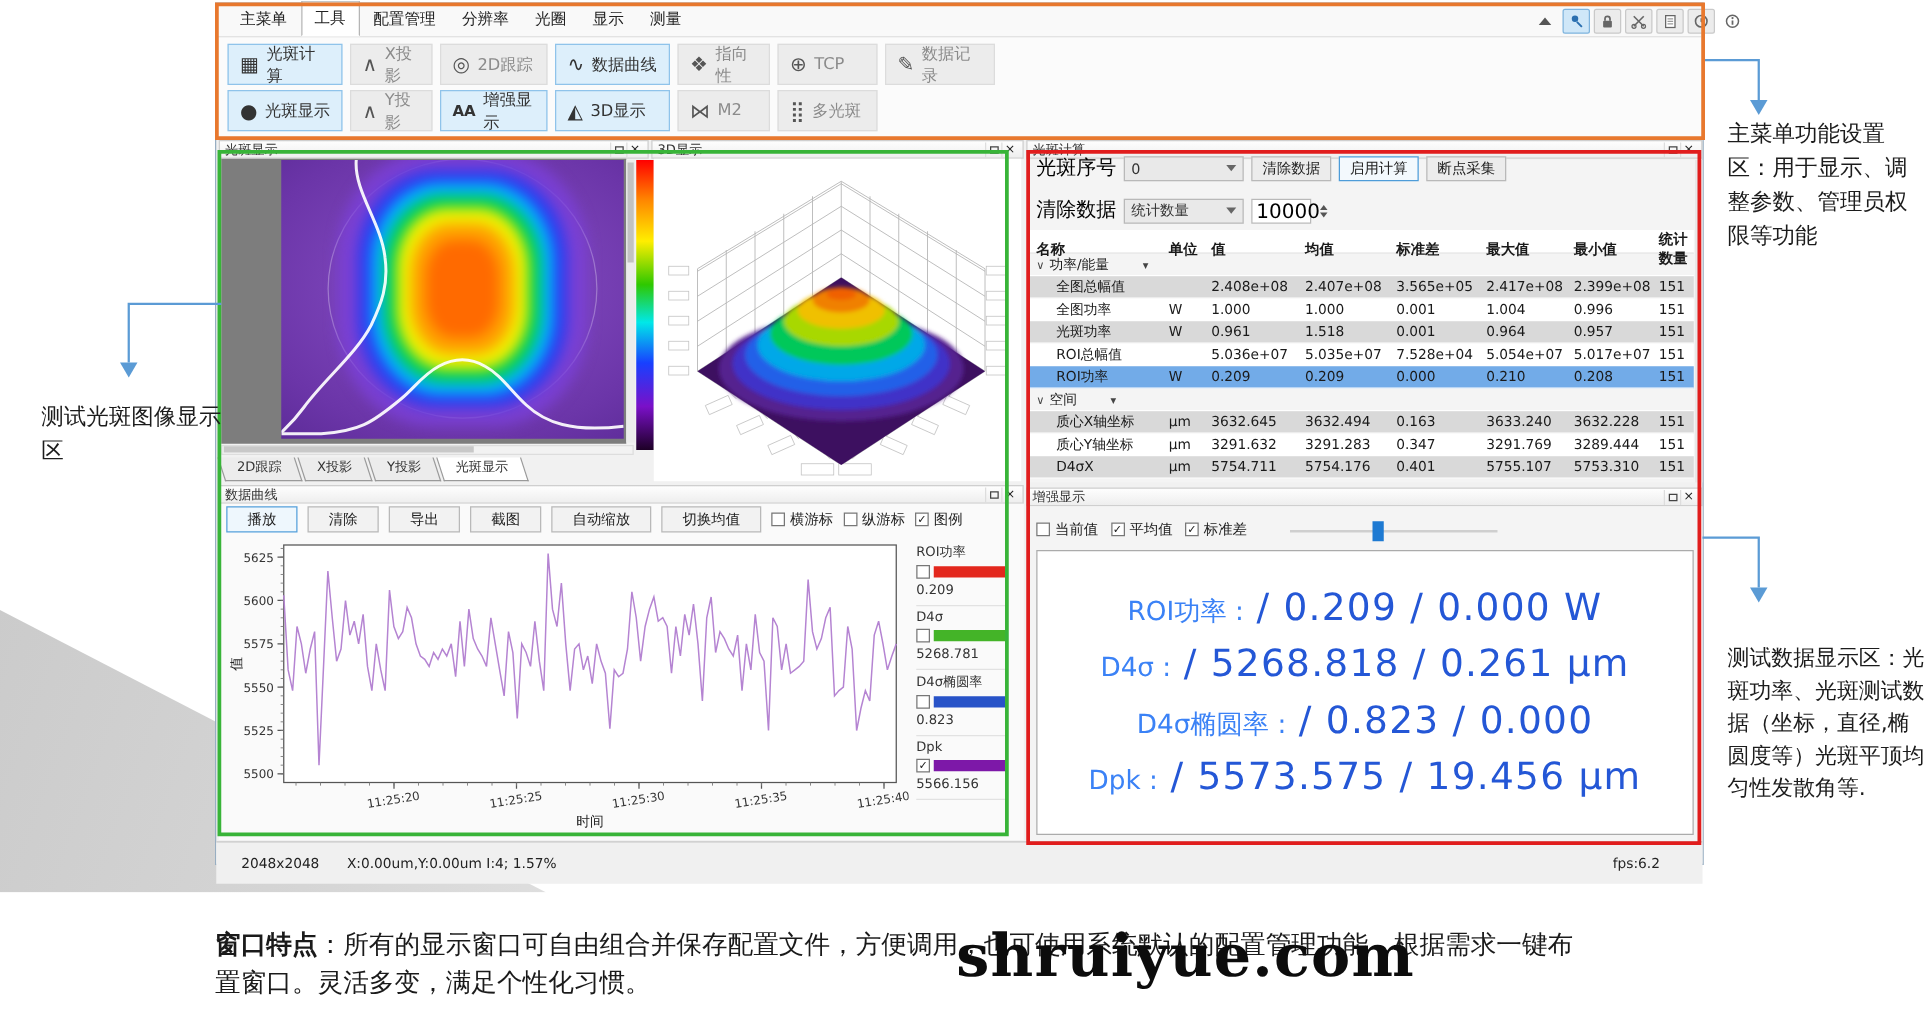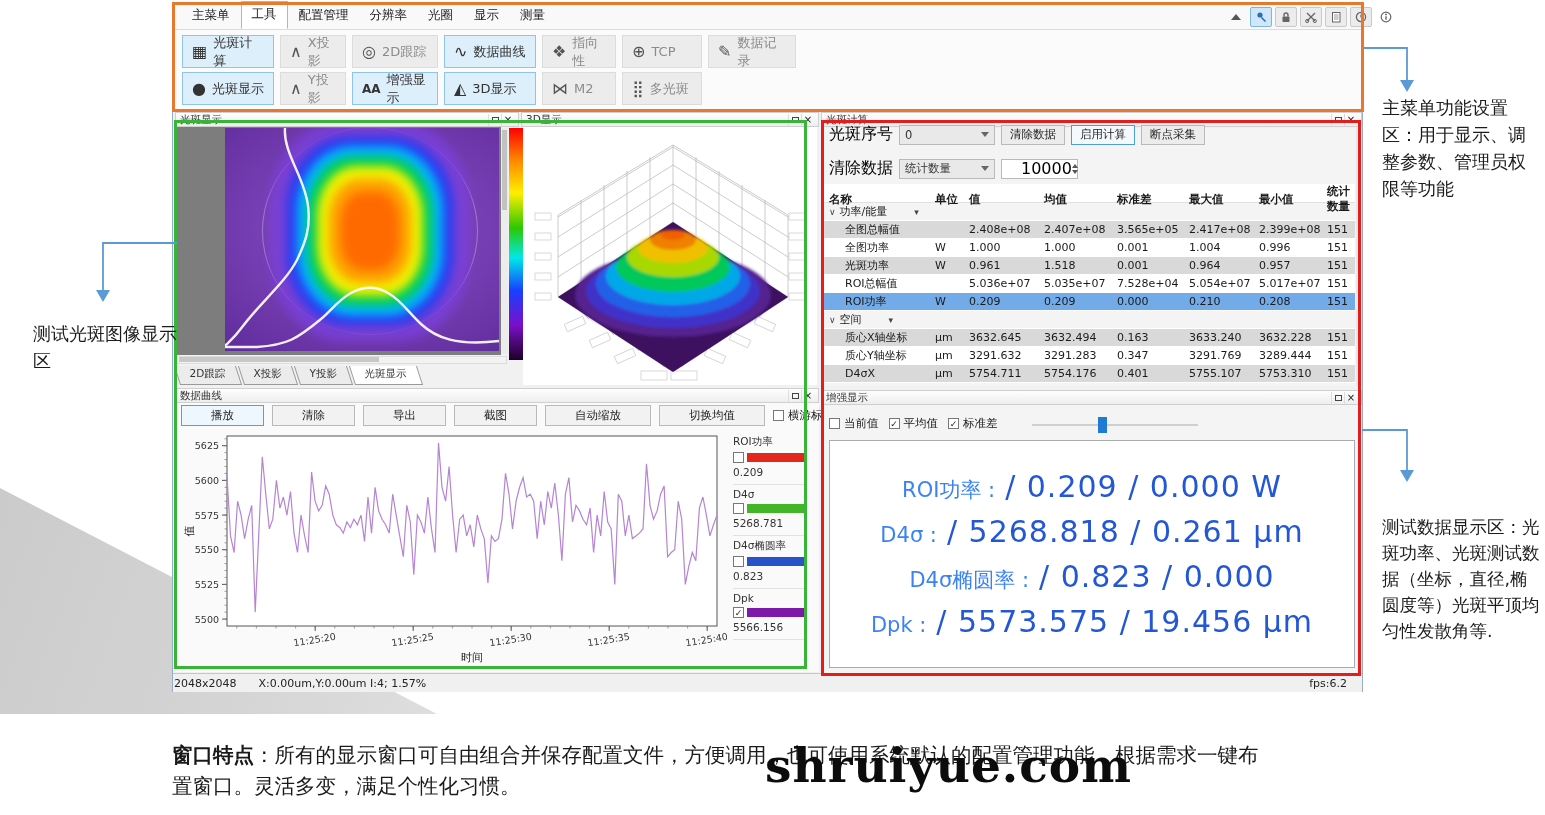--- a/index.html
+++ b/index.html
@@ -64,37 +64,37 @@
   
   #p3d-content { left:523px; top:127px; width:294px; height:258px; background:#fff; }
 
   
   #calc-body { left:823px; top:128px; width:536px; height:258px; background:#f4f4f4; font-size:11.5px; color:#222; }
   .crow { position:absolute; display:flex; align-items:center; gap:6px; }
   .combo { background:#e9e9e9; border:1px solid #b9b9b9; height:20px; min-width:88px; display:flex; align-items:center; justify-content:space-between; padding:0 5px; font-size:11.5px; color:#333; }
   .caret { width:0; height:0; border-left:4px solid transparent; border-right:4px solid transparent; border-top:5px solid #666; }
   .cbtn { background:#ececec; border:1px solid #b9b9b9; height:20px; padding:0 8px; font-size:11.5px; color:#222; display:flex; align-items:center; }
   .cbtn.active { border:1px solid #4e9cd8; background:#f3f9fd; }
-  .spin { background:#fff; border:1px solid #b9b9b9; height:20px; width:77px; display:flex; align-items:center; justify-content:space-between; padding:0 19px; }
+  .spin { background:#fff; border:1px solid #b9b9b9; height:20px; width:48px; display:flex; align-items:center; justify-content:space-between; padding:0 3px; }
   .spin .arrows { display:flex; flex-direction:column; gap:2px; }
   .spin .arrows i { width:0; height:0; border-left:3.5px solid transparent; border-right:3.5px solid transparent; display:block; }
   .spin .up { border-bottom:4px solid #555; } .spin .dn { border-top:4px solid #555; }
   #calc-table { left:823px; top:184px; width:532px; }
   .trow { display:grid; grid-template-columns:112px 34px 75px 73px 72px 70px 68px 28px; height:18px; align-items:center; font-size:11px; color:#1a1a1a; background:#fff; border-bottom:1px solid #fff; }
   .trow.head { font-weight:bold; font-size:11.5px; height:19px; border-bottom:1px solid #e0e0e0; }
   .trow.gray { background:#d9d9d9; }
   .trow.selected { background:#72abe8; }
   .trow .c0 { padding-left:22px; } .trow.head .c0, .trow.group .c0 { padding-left:6px; }
   .trow.group { background:#f4f4f4; }
   .gcaret { font-size:9px; color:#444; margin-right:4px; }
   #calc-vscroll { left:1356px; top:128px; width:6px; height:258px; background:#e8e8e8; }
 
   
   #curve-toolbar { left:181px; top:405px; display:flex; gap:8px; align-items:center; }
-  .kbtn { background:#f2f2f2; border:1px solid #b9b9b9; height:21px; padding:0 29px; font-size:11.5px; color:#222; display:flex; align-items:center; }
+  .kbtn { background:#f2f2f2; border:1px solid #b9b9b9; height:21px; padding:0 16px; font-size:11.5px; color:#222; display:flex; align-items:center; }
   .kbtn.active { border-color:#56a0da; background:#eef7fd; }
   .cbx { display:flex; align-items:center; gap:4px; font-size:11.5px; color:#222; }
   .cb { width:11px; height:11px; border:1px solid #777; background:#fff; font-size:9px; line-height:10px; text-align:center; color:#222; }
   #chart-wrap { left:181px; top:430px; }
   #legend { left:733px; top:432px; width:72px; }
   .leg-item { padding:3px 0 6px; border-bottom:1px solid #e2e2e2; }
   .leg-label { font-size:10.5px; color:#333; margin-bottom:3px; }
   .leg-barrow { display:flex; align-items:center; gap:3px; margin-bottom:3px; }
   .leg-bar { height:9px; flex:1; }
   .leg-val { font-size:10.5px; color:#333; }
@@ -102,21 +102,21 @@
   
   #enh-checks { left:829px; top:416px; display:flex; gap:10px; align-items:center; }
   #enh-slider { left:1032px; top:424px; width:166px; height:2px; background:#cfcfcf; }
   #enh-thumb { left:1098px; top:417px; width:9px; height:16px; background:#1e7ad2; }
   #enh-box { left:829px; top:440px; width:526px; height:228px; background:#fff; border:1px solid #ababab; display:flex; flex-direction:column; justify-content:center; gap:10px; }
   .enh-line { display:flex; align-items:baseline; justify-content:center; gap:10px; }
   .enh-label { font-size:21px; color:#3b82f6; }
   .enh-value { font-size:30px; color:#2457d6; letter-spacing:1px; }
 
   
-  #statusbar { left:173px; top:673px; width:1189px; height:19px; background:#f0f0f0; border-top:1px solid #c6c6c6; display:flex; align-items:center; font-size:11px; color:#222; padding:0 1px; }
+  #statusbar { left:173px; top:673px; width:1189px; height:34px; background:#f0f0f0; border-top:1px solid #c6c6c6; display:flex; align-items:center; font-size:11px; color:#222; padding:0 20px; }
   #status-right { margin-left:auto; padding-right:14px; }
 
   
   .ann { position:absolute; font-size:18px; color:#1c1c1c; line-height:27px; }
   #ann-right2 { font-size:17.5px; line-height:26px; }
   #arrow-svg { left:0; top:0; width:1545px; height:815px; pointer-events:none; }
 
   
   #bottom-para { left:172px; top:740px; width:1100px; font-size:20.5px; line-height:31px; color:#1a1a1a; }
   #bottom-para b { font-weight:bold; }

